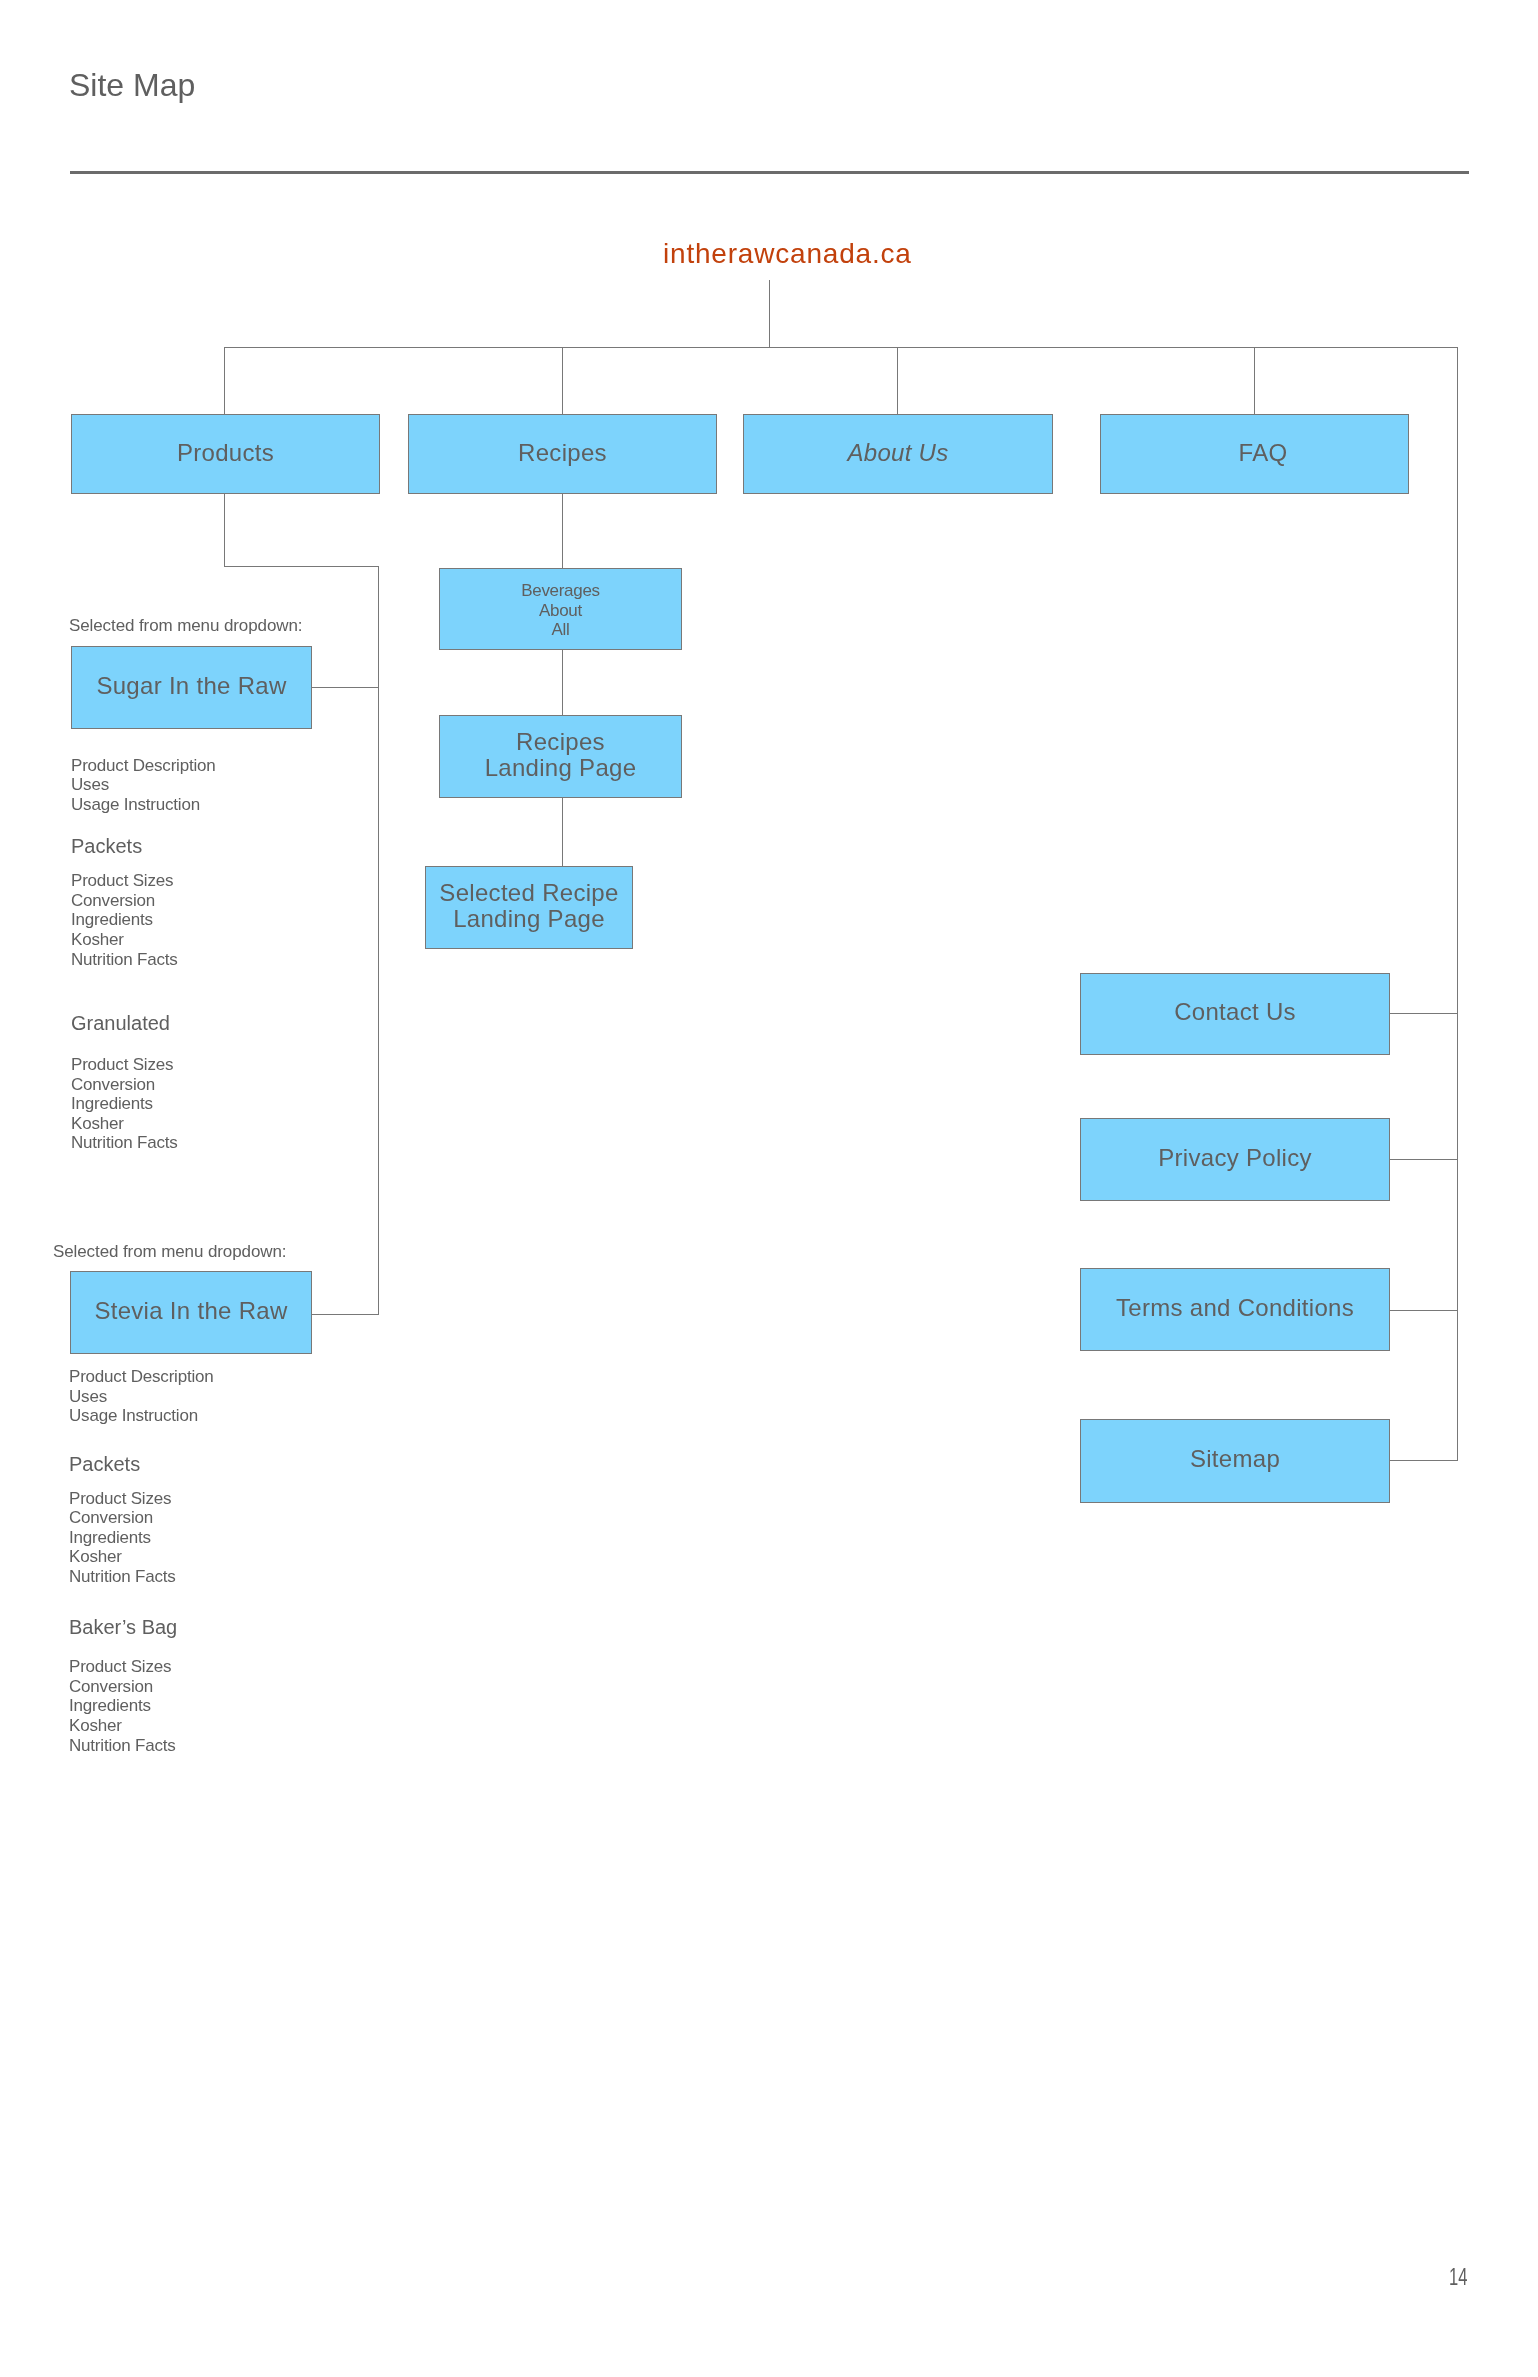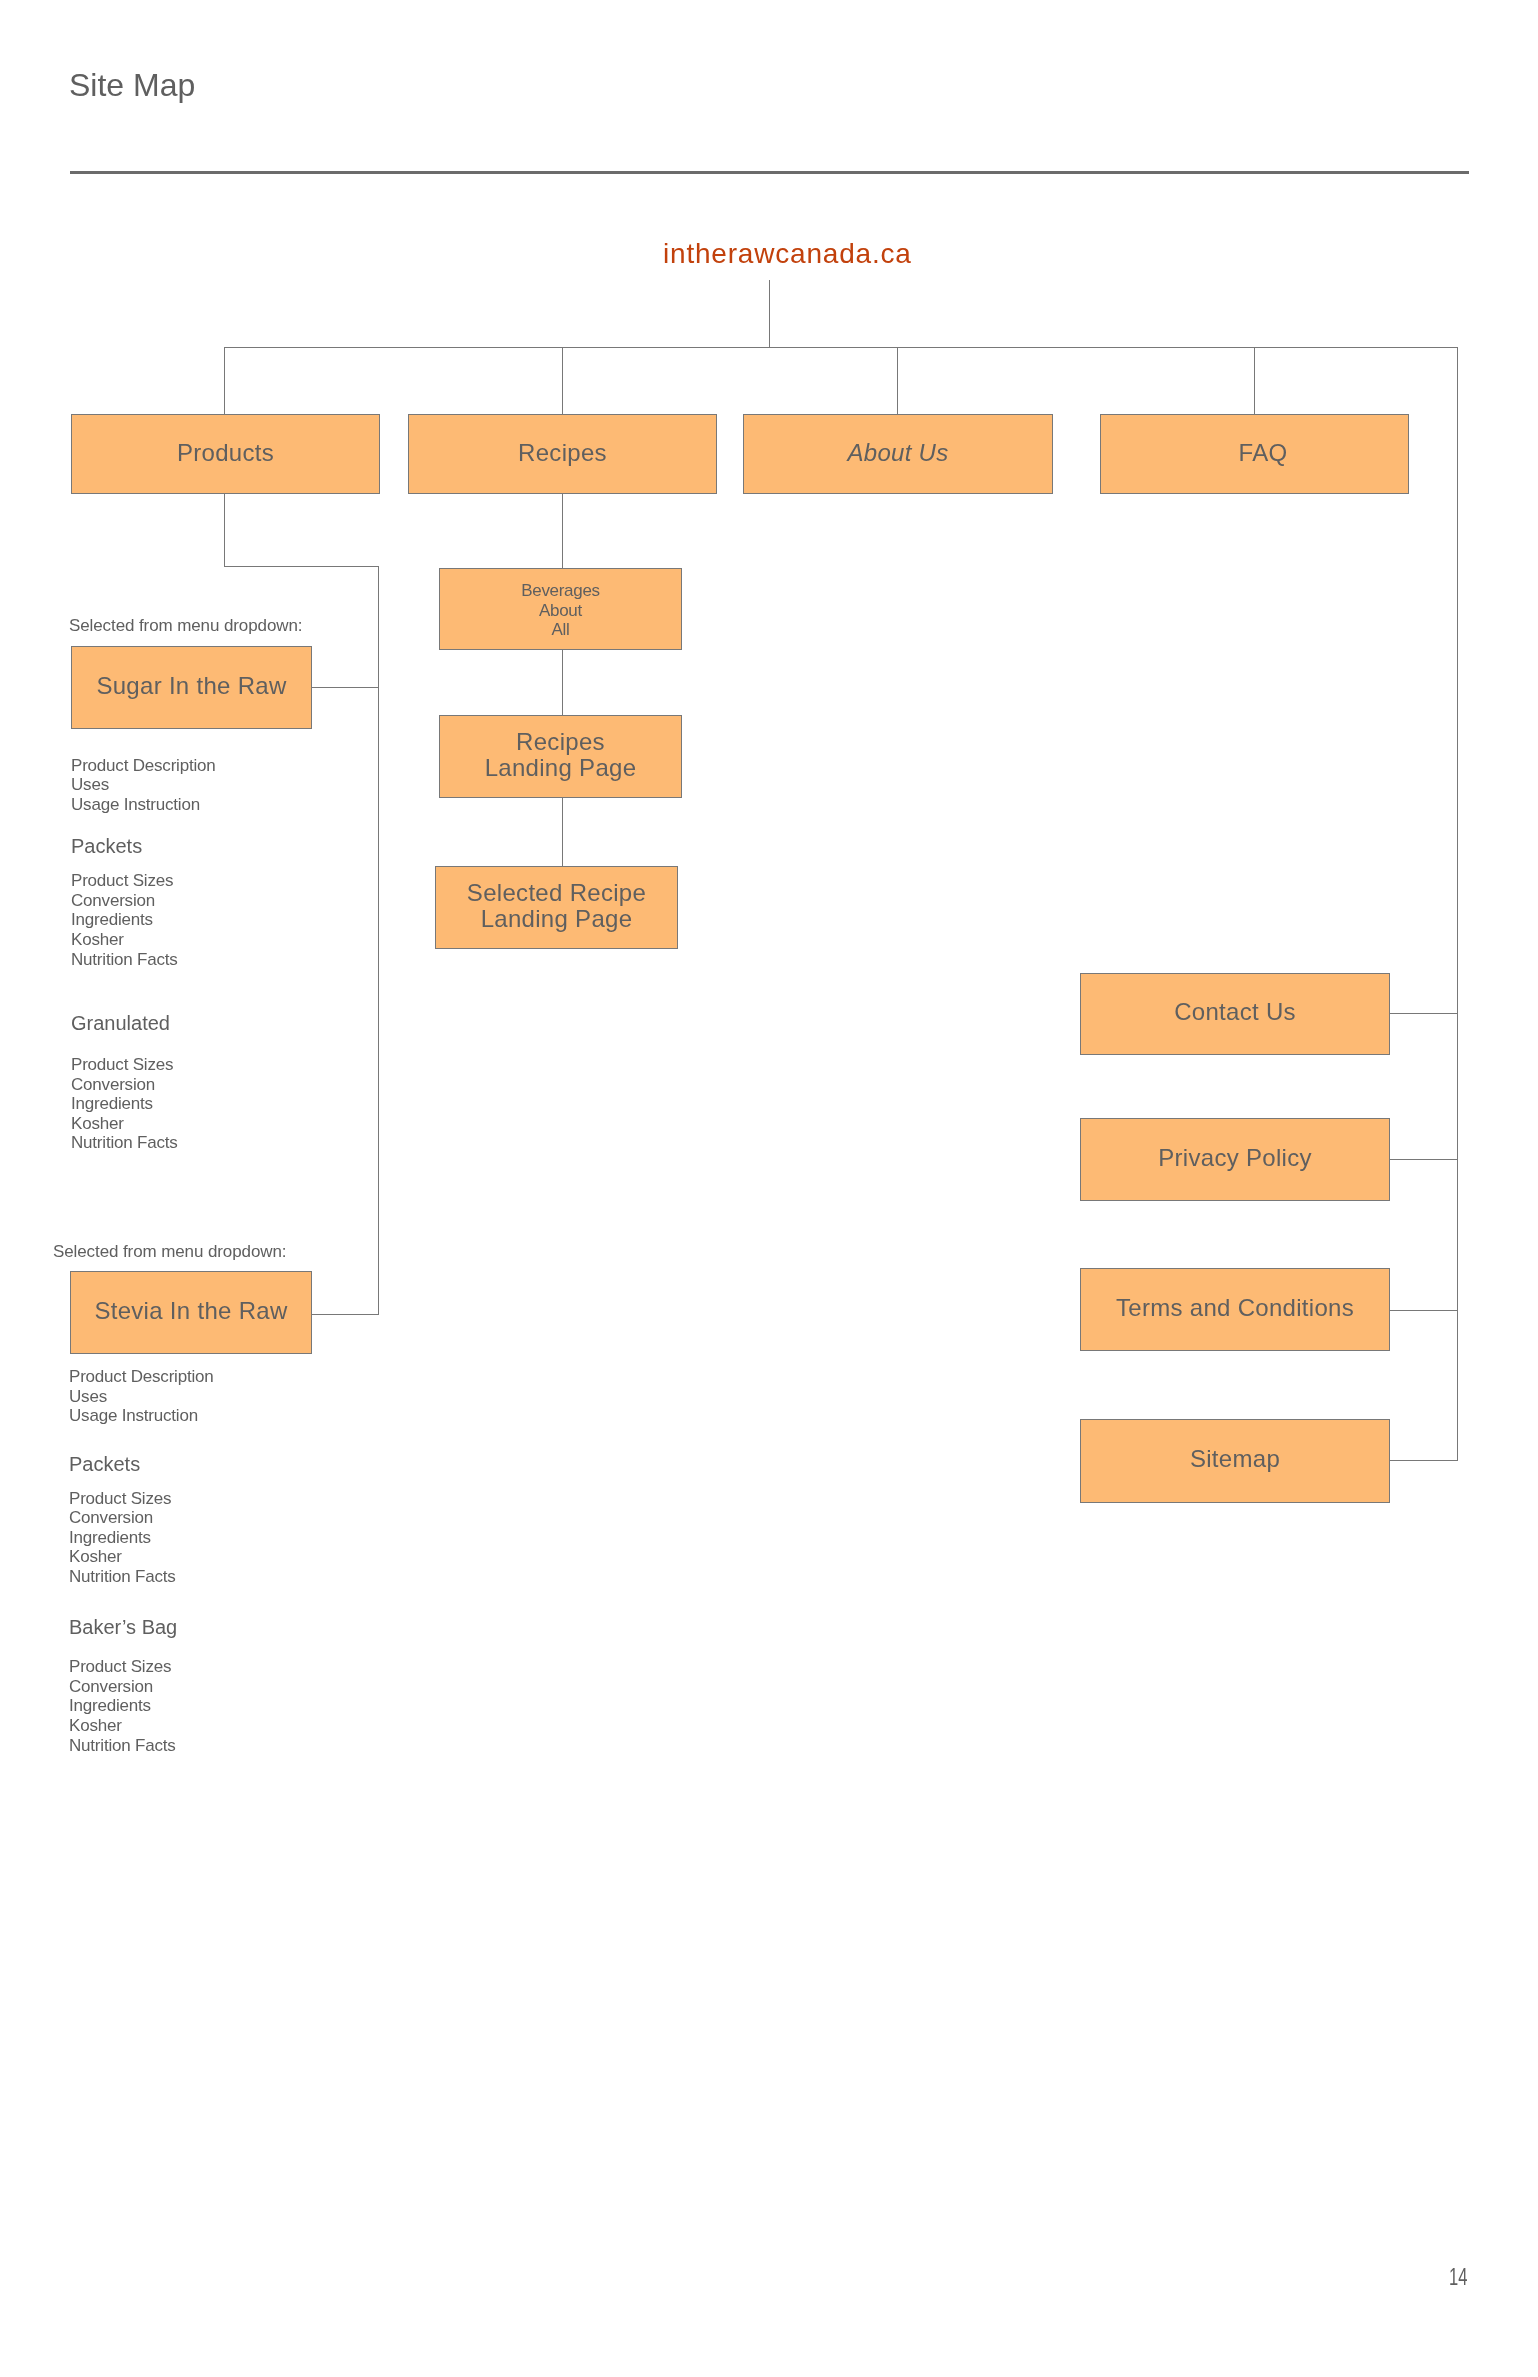--- a/index.html
+++ b/index.html
@@ -6,21 +6,21 @@
   body{width:1538px;height:2377px;position:relative;overflow:hidden;
        font-family:"Liberation Sans",sans-serif;color:#5f5f5f;
        -webkit-font-smoothing:antialiased;}
   .page{position:absolute;inset:0;}
   .title,.pagenum,.roothead,.lbl,.node span,.sline{transform:translateZ(0);}
   .abs{position:absolute;}
   .title{left:69px;top:69px;font-size:32px;color:#5f5f5f;letter-spacing:0px;
          font-weight:400;line-height:1;}
   .rule{left:70px;top:171px;width:1399px;height:2.8px;background:#6b6b6b;}
   .pagenum{left:1449px;top:2266px;font-size:23px;color:#5f5f5f;line-height:1;transform:scaleX(0.72) translateZ(0)!important;transform-origin:left top;}
-  .node{box-sizing:border-box;border:1px solid #787878;background:#fdba74;
+  .node{box-sizing:border-box;border:1px solid #787878;background:#7dd3fc;
         display:flex;align-items:center;justify-content:center;text-align:center;}
   .node span{display:block;}
   .ln{background:#787878;}
   .vline{width:1px;}
   .hline{height:1px;}
   .lbl{font-size:17px;letter-spacing:-0.1px;color:#5f5f5f;white-space:nowrap;line-height:1;}
   .stack{text-align:center;}
   .sline{position:absolute;left:0;width:100%;text-align:left;color:#5f5f5f;white-space:nowrap;}
   .sline.hd{font-size:20px;line-height:20px;}
   .sline.li{font-size:17px;line-height:20px;letter-spacing:-0.2px;}
@@ -84,21 +84,21 @@
       </span>
   </div>
   <div class="abs ln vline" style="left:562px;top:649px;height:66px;"></div>
   <div class="abs node n2" style="left:439px;top:715px;width:243px;height:83px;">
     <span class="multi">
         <div>Recipes</div>
         <div>Landing Page</div>
       </span>
   </div>
   <div class="abs ln vline" style="left:562px;top:798px;height:69px;"></div>
-  <div class="abs node n2" style="left:435px;top:866px;width:243px;height:83px;">
+  <div class="abs node n2" style="left:425px;top:866px;width:208px;height:83px;">
     <span class="multi">
         <div>Selected Recipe</div>
         <div>Landing Page</div>
       </span>
   </div>
 
   <div class="abs ln vline" style="left:1457px;top:347px;height:1114px;"></div>
   <div class="abs ln hline" style="left:1389px;top:1013px;width:68px;"></div>
   <div class="abs ln hline" style="left:1389px;top:1159px;width:68px;"></div>
   <div class="abs ln hline" style="left:1389px;top:1310px;width:68px;"></div>

